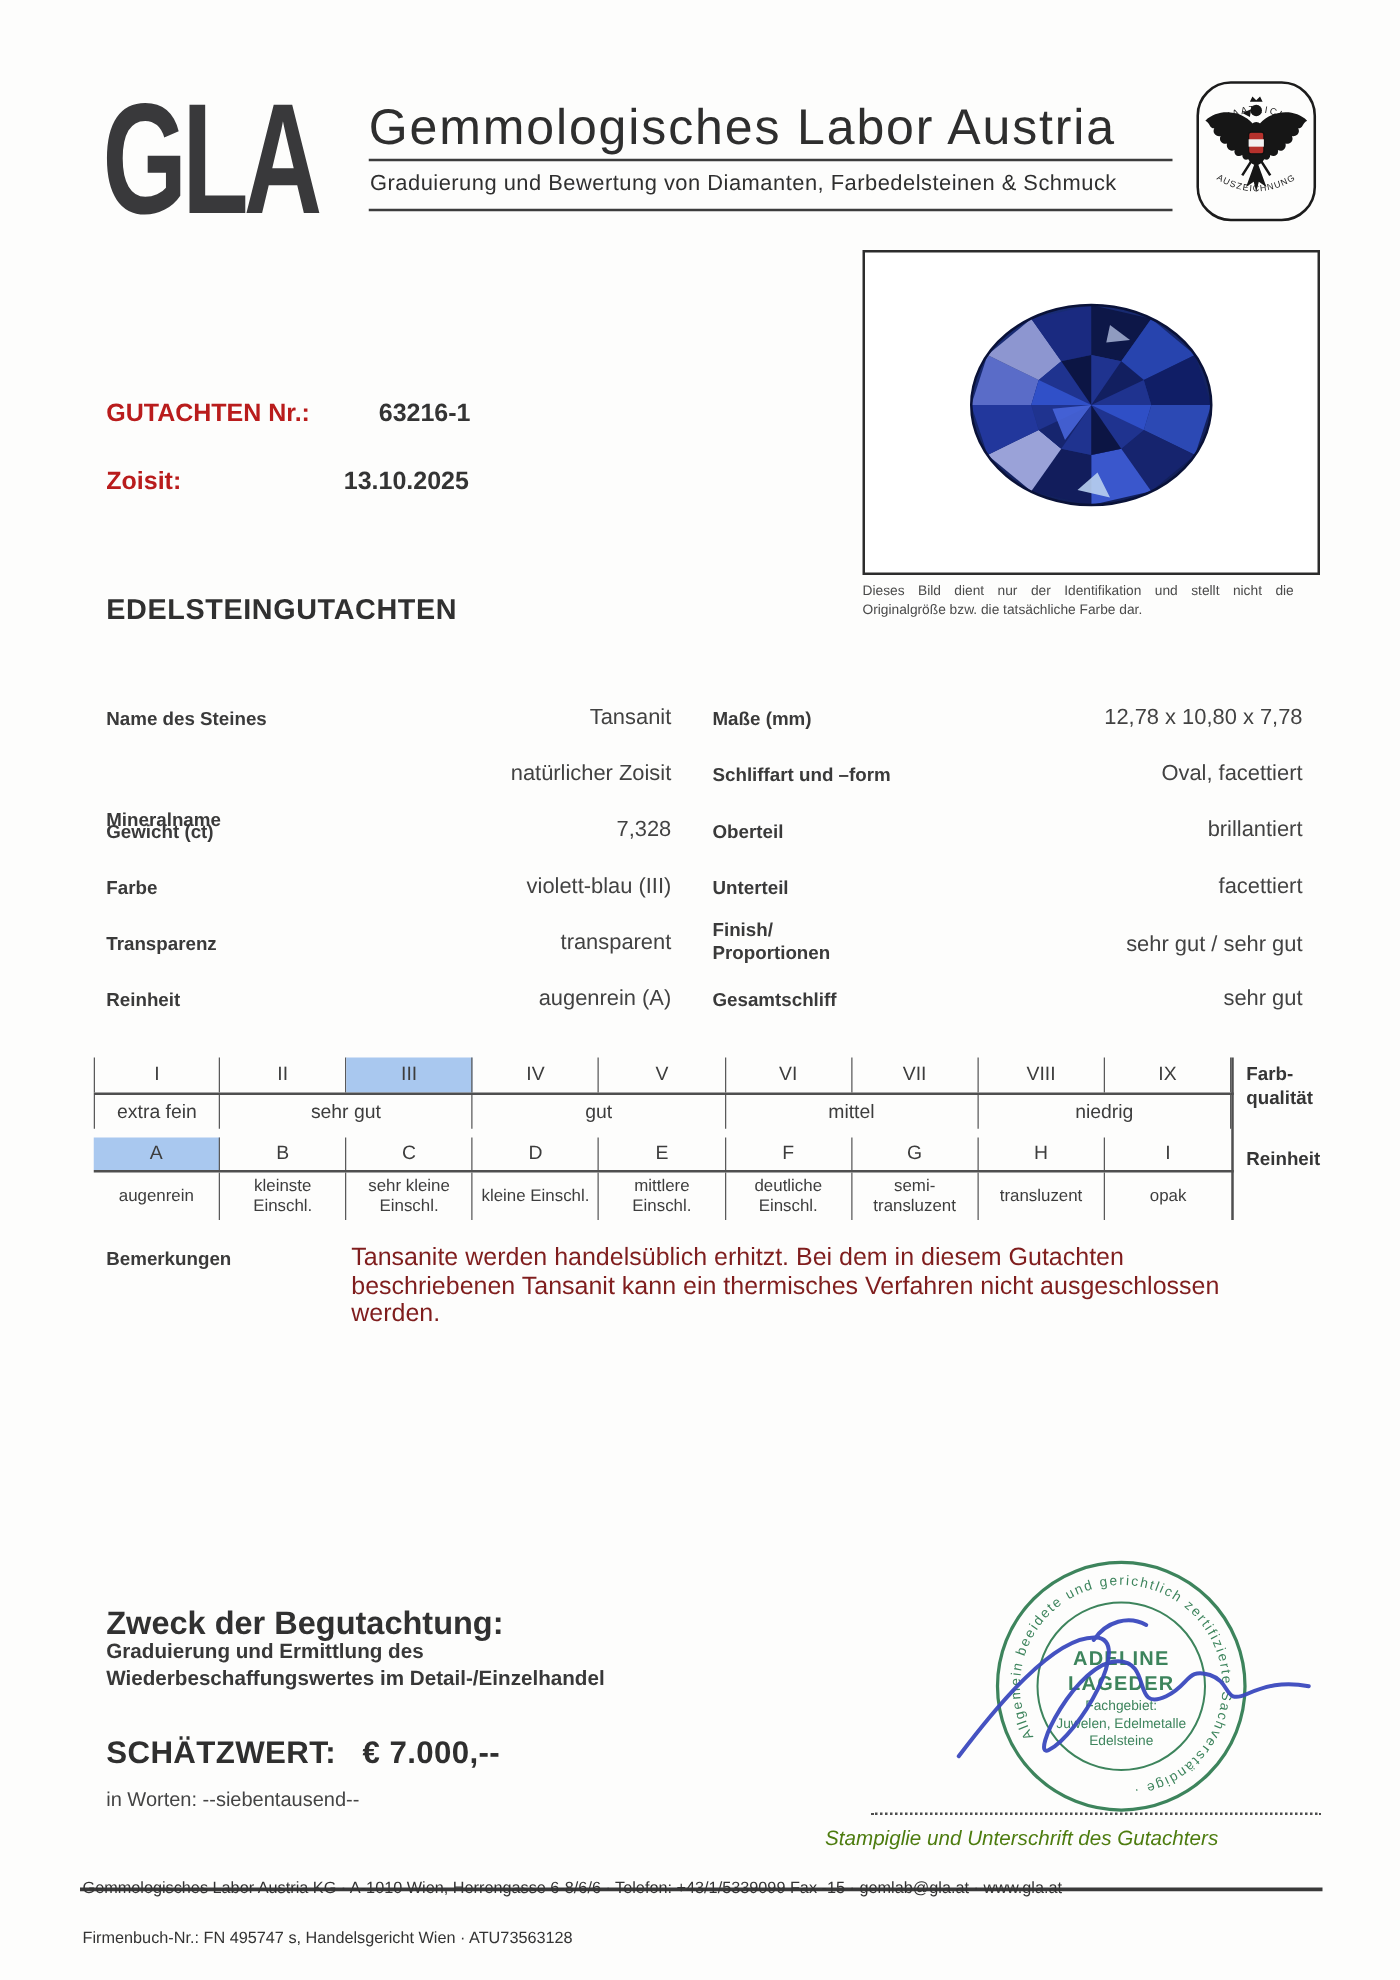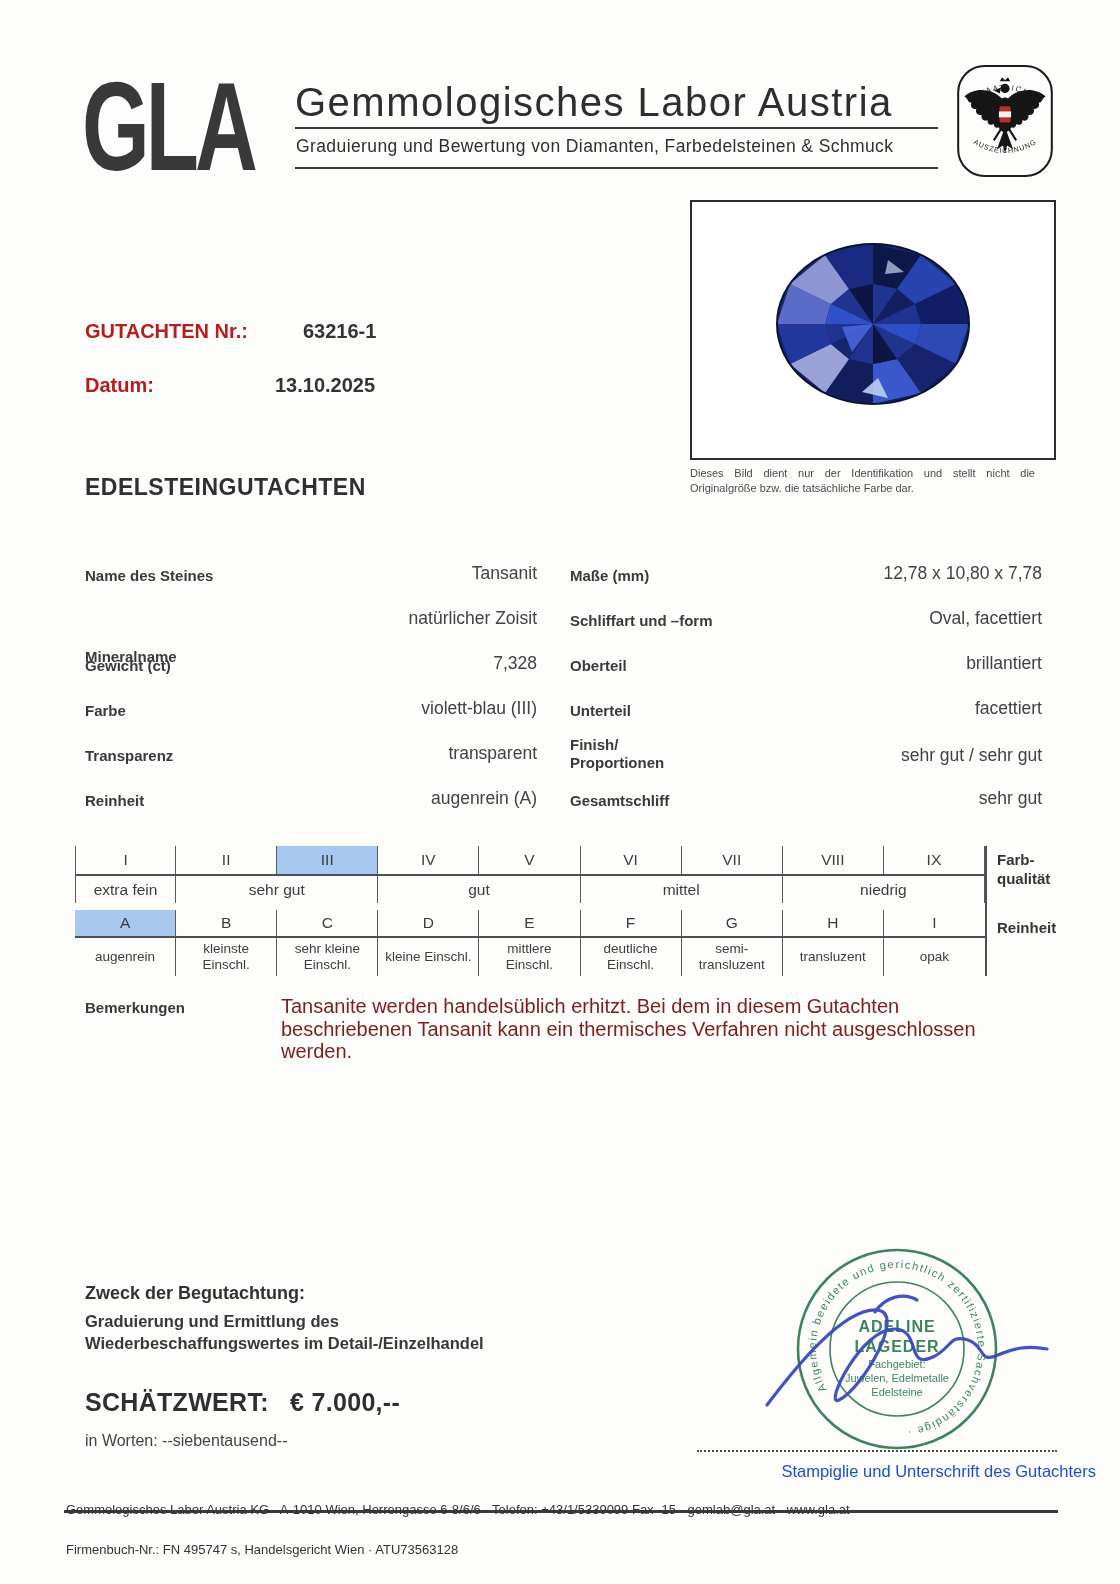--- a/index.html
+++ b/index.html
@@ -38,26 +38,26 @@
   .g-letters .g-cell:last-child{border-right:none;}
   .g-desc{top:92px;height:38px;grid-template-columns:repeat(9,1fr);}
   .g-desc .g-cell{border-right:1.5px solid #5a5a5a;font-size:13.5px;}
   .g-desc .g-cell:last-child{border-right:none;}
   .g-hline{position:absolute;left:0;width:912px;height:2px;background:#4f4f4f;}
   .g-vline{position:absolute;left:910px;top:0;width:2px;height:130px;background:#4f4f4f;}
   .hl{background:#a9c8ef;}
   .g-axis{position:absolute;left:922px;font-size:15px;font-weight:700;color:#353535;line-height:19px;}
   
   .rem-text{font-size:20px;line-height:22.5px;color:#7f1d1d;}
-  .purpose-title{font-size:18px;font-weight:700;color:#313131;}
+  .purpose-title{font-size:26px;font-weight:700;color:#313131;}
   .purpose-line{font-size:16.5px;font-weight:700;color:#383838;}
   .worth{font-size:25px;font-weight:700;color:#2f2f2f;letter-spacing:0.3px;}
   .inwords{font-size:16px;color:#444;}
   .dotline{border-top:2px dotted #4d4d4d;height:0;}
-  .stamp-caption{font-size:16.5px;color:#1d4ed8;text-align:right;}
+  .stamp-caption{font-size:16.5px;color:#4d7c0f;text-align:left;font-style:italic;}
   
   .f-rule{background:#3a3a3a;height:2.5px;}
   .f-text{font-size:13px;color:#333;line-height:20px;white-space:nowrap;}
 </style>
 </head>
 <body>
 
 <div class="page">
 
   <div class="abs gla-logo" style="left:82px;top:64px;">GLA</div>
@@ -88,21 +88,21 @@
       <path d="M3,34 C12,24 30,22 40,32 C36,34 37,38 33,38 C35,42 31,45 28,44 C30,48 26,51 23,50 C24,54 20,57 17,55 C18,59 14,61 11,59 C11,63 7,64 5,61 C4,57 3,45 3,34 Z"></path>
       <path d="M0,62 L-8,84 L-2,80 L0,88 L2,80 L8,84 Z"></path>
       <path d="M-4,64 l-7,11 M4,64 l7,11" stroke="#161616" stroke-width="2" fill="none"></path>
       <rect x="-6" y="41" width="12" height="17" rx="2" fill="#b5312c" stroke="#111" stroke-width="1"></rect>
       <rect x="-6" y="46.6" width="12" height="5.8" fill="#f2f2f2"></rect>
     </g>
   </svg>
 
   <div class="abs meta-label" style="left:85px;top:320px;">GUTACHTEN Nr.:</div>
   <div class="abs meta-value" style="left:303px;top:320px;">63216-1</div>
-  <div class="abs meta-label" style="left:85px;top:374px;">Datum:</div>
+  <div class="abs meta-label" style="left:85px;top:374px;">Zoisit:</div>
   <div class="abs meta-value" style="left:275px;top:374px;">13.10.2025</div>
 
   <div class="abs photo-box" style="left:690px;top:200px;width:362px;height:256px;">
     <svg width="362" height="256" viewBox="0 0 362 256">
       <defs>
         <clipPath id="gemClip">
             <ellipse cx="181" cy="122" rx="96" ry="80"></ellipse>
           </clipPath>
         <radialGradient id="gemGrad" cx="45%" cy="40%" r="75%">
           <stop offset="0%" stop-color="#24409f"></stop>

